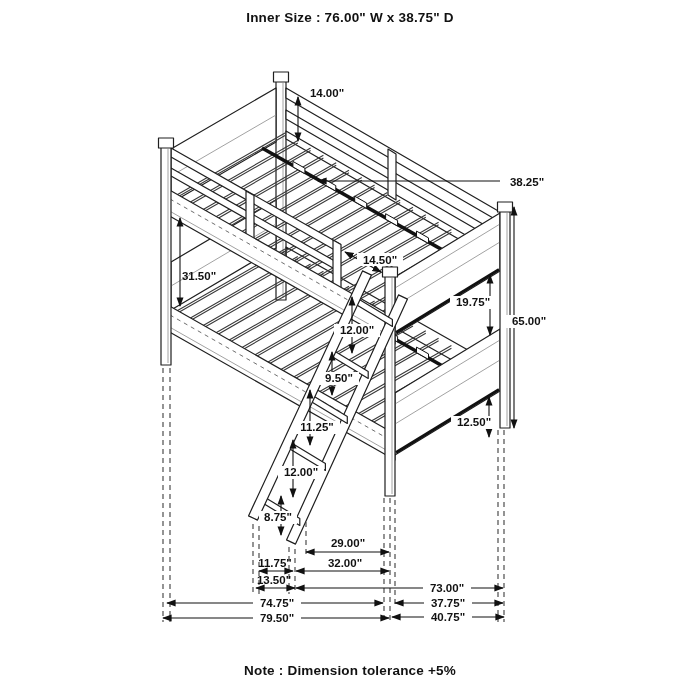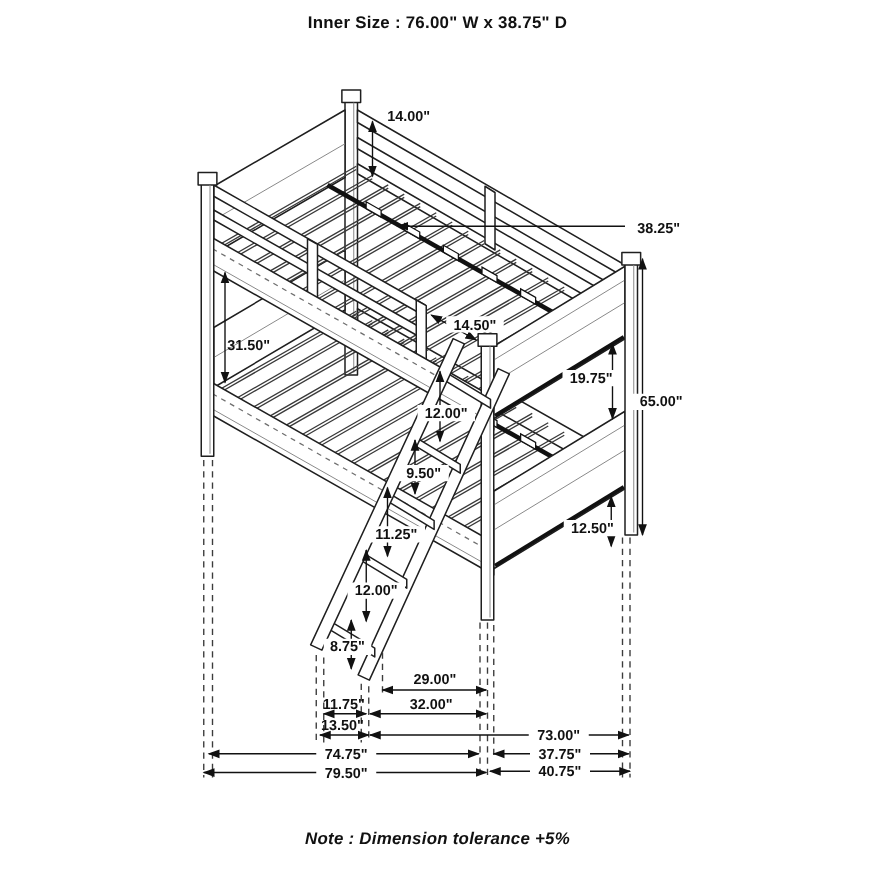--- a/index.html
+++ b/index.html
@@ -1,21 +1,21 @@
 <!DOCTYPE html>
 <html><head>
 <meta charset="utf-8">
 <style>
   html,body{margin:0;padding:0;background:#fff;}
   .stage{position:relative;width:700px;height:700px;background:#fff;overflow:hidden;
          font-family:"Liberation Sans",sans-serif;}
   .caption{position:absolute;left:0;width:700px;text-align:center;
            font-weight:bold;font-size:13.5px;color:#111;letter-spacing:.2px;}
   #title{top:10px;}
-  #note{top:663px;font-style:italic;}
+  #note{top:663px;}
   svg{position:absolute;left:0;top:0;}
   .ln{stroke:#1f1f1f;stroke-width:1.2;fill:none;stroke-linejoin:round;stroke-linecap:round;}
   .wh{stroke:#1f1f1f;stroke-width:1.2;fill:#ffffff;stroke-linejoin:round;}
   .slat{stroke:#3a3a3a;stroke-width:1.1;fill:none;}
   .slat2{stroke:#9a9a9a;stroke-width:.8;fill:none;}
   .beam{stroke:#111;stroke-width:3.6;fill:none;}
   .tab{fill:#fff;stroke:#111;stroke-width:1;}
   .dash{stroke:#3c3c3c;stroke-width:1.1;fill:none;stroke-dasharray:5 4;}
   .dim{stroke:#111;stroke-width:1.1;fill:none;}
   .dimtxt{font-family:"Liberation Sans",sans-serif;font-weight:bold;font-size:11.5px;fill:#111;}

